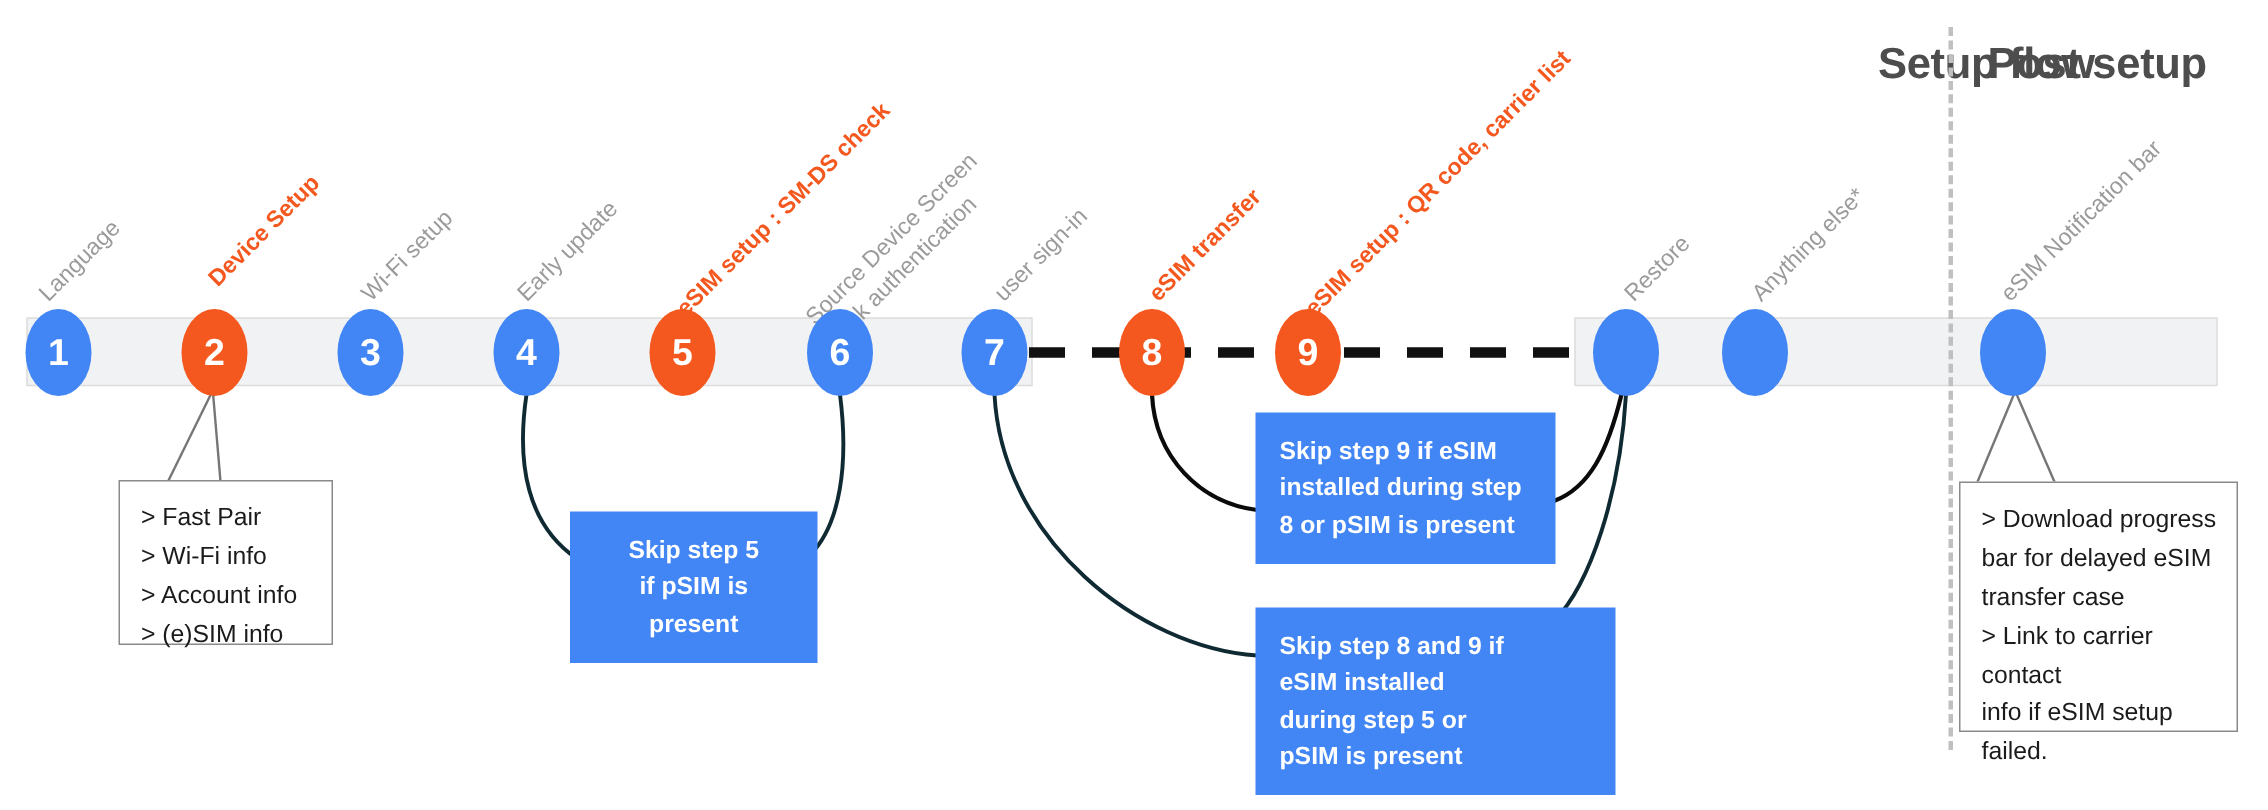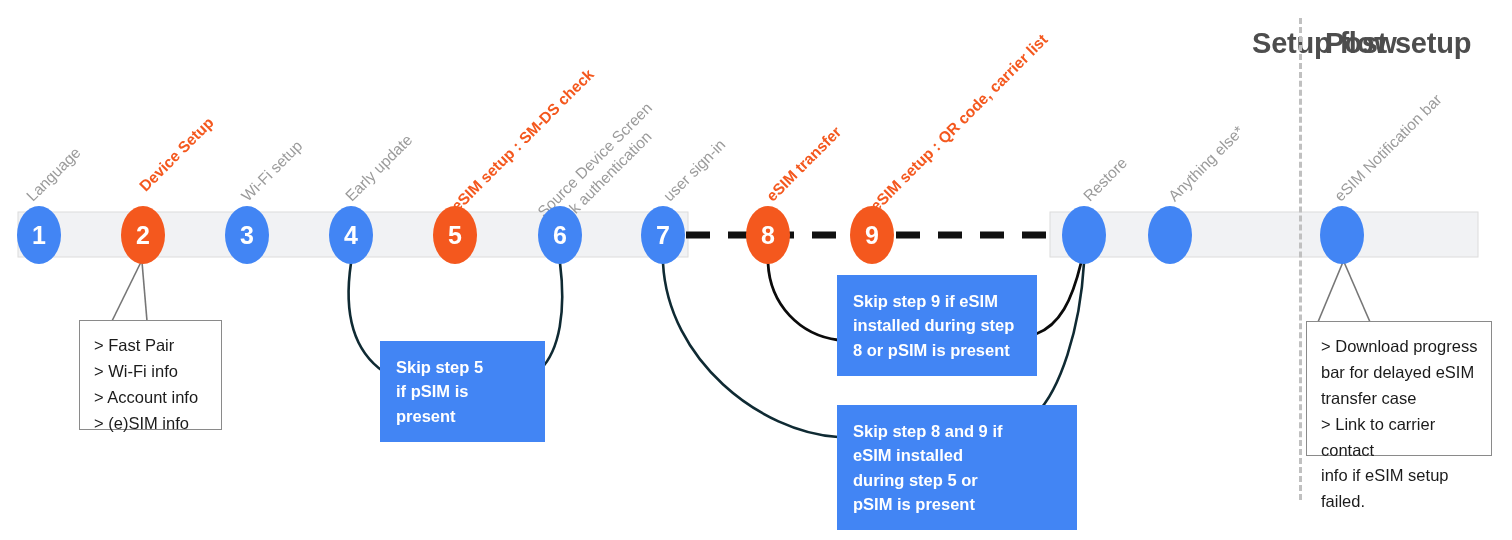--- a/index.html
+++ b/index.html
@@ -77,21 +77,21 @@
     z-index: 5;
     background: #4285f4;
     color: #ffffff;
     border-radius: 0;
     font-size: 16.5px;
     font-weight: bold;
     line-height: 1.47;
     padding: 14px 16px;
     white-space: pre-line;
   }
-  .note.centered { text-align: left; }
+  .note.centered { text-align: center; }
 
   
   .callout {
     position: absolute;
     z-index: 5;
     background: #ffffff;
     border: 1px solid #8a8a8a;
     color: #1b1b1b;
     font-size: 16.5px;
     line-height: 1.57;
@@ -191,19 +191,19 @@
   <div class="note" style="left:837px; top:405px; width:240px;">Skip step 8 and 9 if
 eSIM installed
 during step 5 or
 pSIM is present</div>
 
   <div class="callout" style="left:79px; top:320px; width:143px; height:110px;">&gt; Fast Pair
 &gt; Wi-Fi info
 &gt; Account info
 &gt; (e)SIM info</div>
 
-  <div class="callout" style="left:1306px; top:321px; width:186px; height:135px;">&gt; Download progress
+  <div class="callout" style="left:1306px; top:321px; width:186px; height:167px;">&gt; Download progress
 bar for delayed eSIM
 transfer case
 &gt; Link to carrier contact
 info if eSIM setup failed.</div>
 
 </div>
 
 </body></html>

